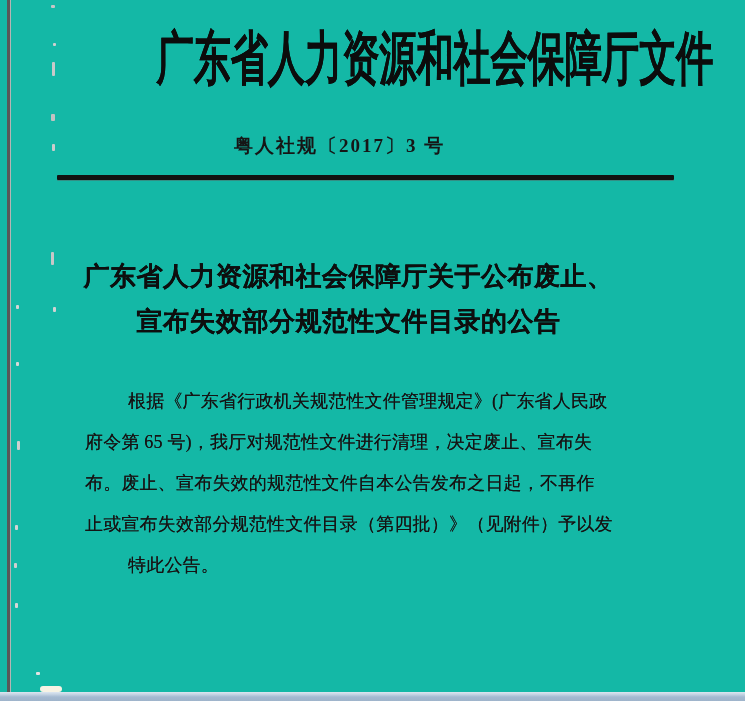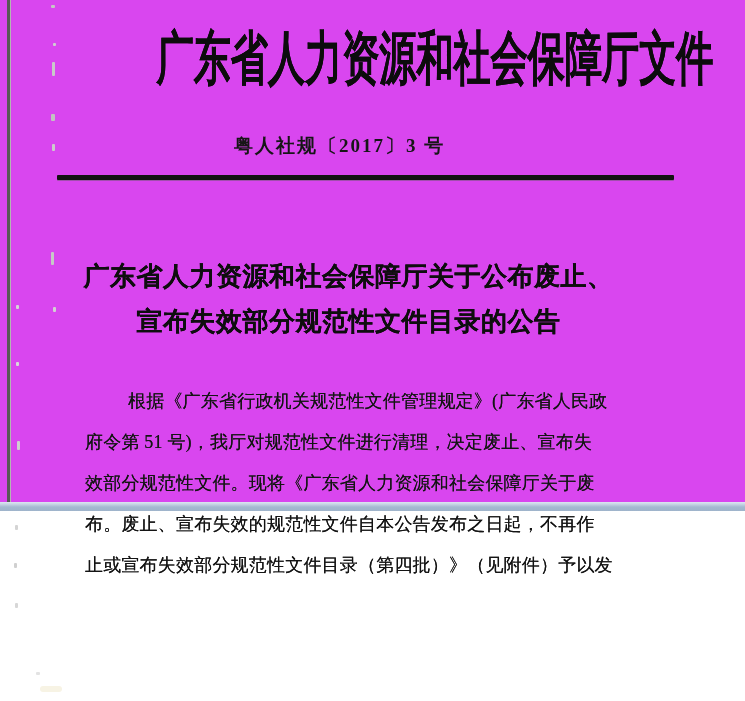--- a/index.html
+++ b/index.html
@@ -7,22 +7,22 @@
     padding: 0;
     width: 745px;
     height: 701px;
     background: #ffffff;
     overflow: hidden;
     font-family: "Liberation Serif", "DejaVu Serif", serif;
   }
   .page {
     position: relative;
     width: 745px;
-    height: 511px;
-    background: #d946ef;
+    height: 701px;
+    background: #14b8a6;
     color: #111;
   }
   
   .scan-edge {
     position: absolute;
     left: 7px;
     top: 0;
     width: 3px;
     height: 100%;
     background: #585858;
@@ -157,24 +157,24 @@
 
   <div class="rule"></div>
 
   <div class="announce-title">
     <div>广东省人力资源和社会保障厅关于公布废止、</div>
     <div>宣布失效部分规范性文件目录的公告</div>
   </div>
 
   <div class="body-text">
     <div class="bline indent">根据《广东省行政机关规范性文件管理规定》(广东省人民政</div>
-    <div class="bline">府令第 51 号)，我厅对规范性文件进行清理，决定废止、宣布失</div>
-    <div class="bline">效部分规范性文件。现将《广东省人力资源和社会保障厅关于废</div>
+    <div class="bline">府令第 65 号)，我厅对规范性文件进行清理，决定废止、宣布失</div>
     <div class="bline">布。废止、宣布失效的规范性文件自本公告发布之日起，不再作</div>
     <div class="bline">止或宣布失效部分规范性文件目录（第四批）》（见附件）予以发</div>
+    <div class="bline indent">特此公告。</div>
   </div>
 
   <div class="art a1"></div>
   <div class="art a2"></div>
   <div class="art a3"></div>
   <div class="art a4"></div>
   <div class="art a5"></div>
   <div class="art a6"></div>
   <div class="art a7"></div>
   <div class="art a8"></div>

